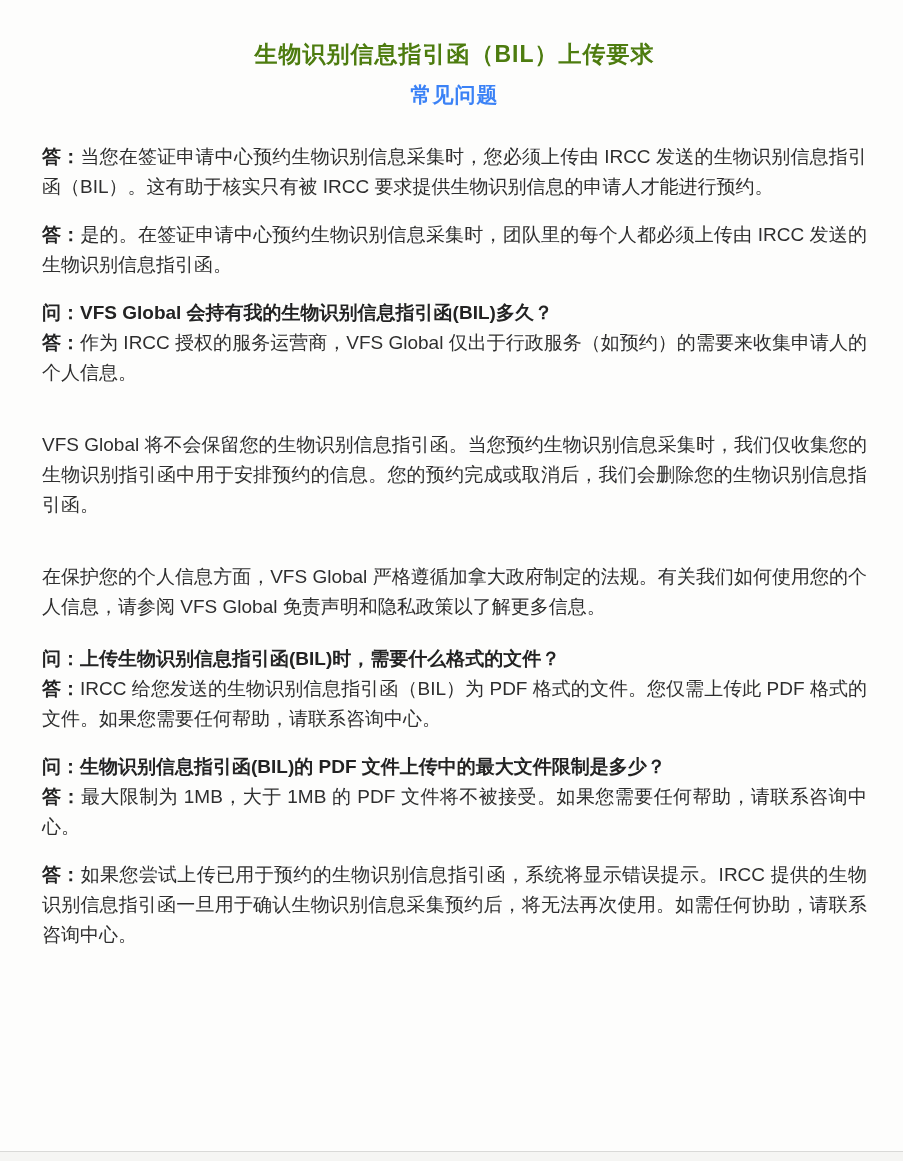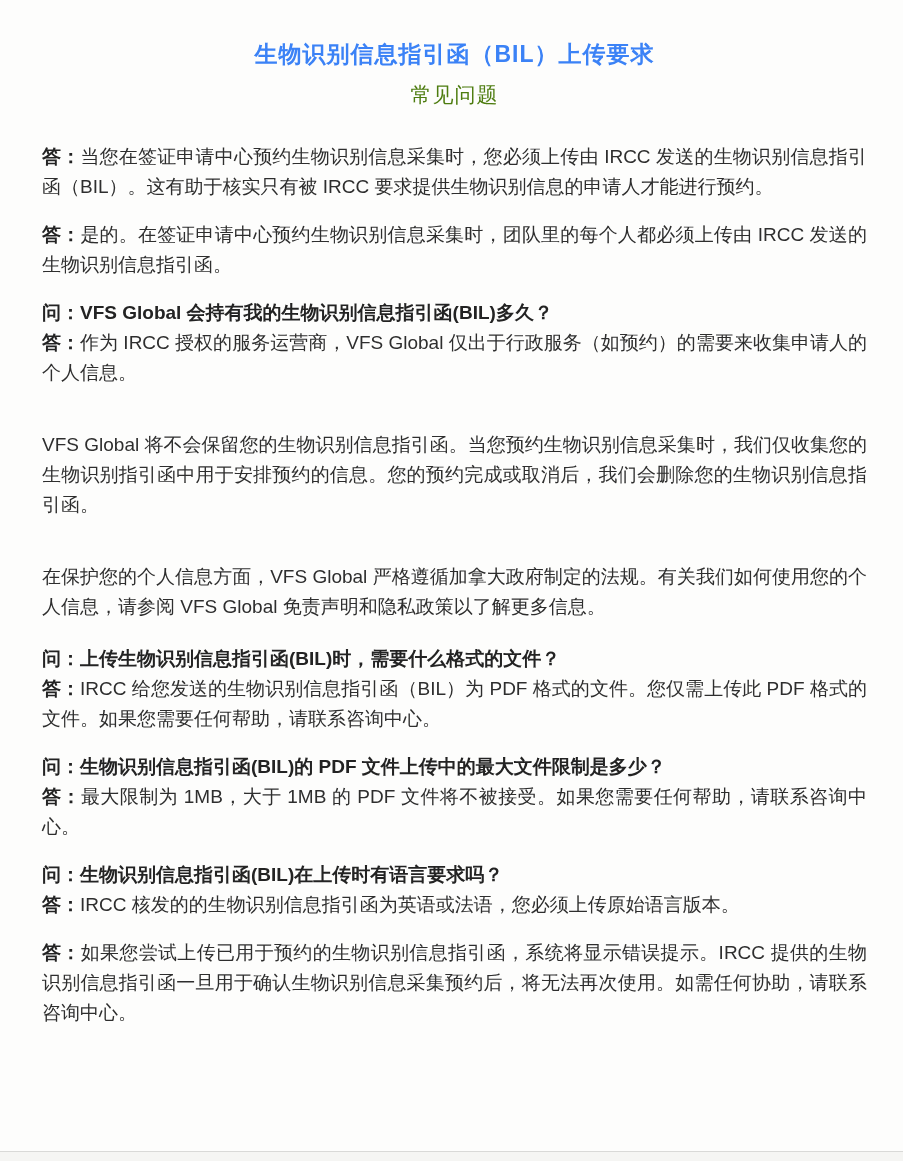--- a/index.html
+++ b/index.html
@@ -19,30 +19,30 @@
   .doc {
     padding: 40px 36px 0 42px;
   }
   .title {
     font-size: 23px;
     line-height: 28px;
     font-weight: bold;
     text-align: center;
     margin: 0 0 14px 0;
     letter-spacing: 1px;
-    color: #3b82f6;
+    color: #4d7c0f;
   }
   .subtitle {
     font-size: 21px;
     line-height: 26px;
-    font-weight: normal;
+    font-weight: bold;
     text-align: center;
     margin: 0 0 34px 0;
     letter-spacing: 1px;
-    color: #4d7c0f;
+    color: #3b82f6;
   }
   p {
     margin: 0;
     font-size: 19px;
     line-height: 30px;
     text-align: justify;
     color: #2e2e2e;
   }
   .qa {
     margin-bottom: 18px;
@@ -99,24 +99,20 @@
   <div class="qa">
     <p class="q"><span class="prefix">问：</span><span>上传生物识别信息指引函(BIL)时，需要什么格式的文件？</span></p>
     <p class="a"><span class="prefix">答：</span><span>IRCC 给您发送的生物识别信息指引函（BIL）为 PDF 格式的文件。您仅需上传此 PDF 格式的文件。如果您需要任何帮助，请联系咨询中心。</span></p>
   </div>
 
   <div class="qa">
     <p class="q"><span class="prefix">问：</span><span>生物识别信息指引函(BIL)的 PDF 文件上传中的最大文件限制是多少？</span></p>
     <p class="a"><span class="prefix">答：</span><span>最大限制为 1MB，大于 1MB 的 PDF 文件将不被接受。如果您需要任何帮助，请联系咨询中心。</span></p>
   </div>
 
-  <div class="qa">
-    <p class="q"><span class="prefix">问：</span><span>生物识别信息指引函(BIL)在上传时有语言要求吗？</span></p>
-    <p class="a"><span class="prefix">答：</span><span>IRCC 核发的的生物识别信息指引函为英语或法语，您必须上传原始语言版本。</span></p>
-  </div>
 
   <div class="qa">
     <p class="a"><span class="prefix">答：</span><span>如果您尝试上传已用于预约的生物识别信息指引函，系统将显示错误提示。IRCC 提供的生物识别信息指引函一旦用于确认生物识别信息采集预约后，将无法再次使用。如需任何协助，请联系咨询中心。</span></p>
   </div>
 
 </div>
 
 <div class="footer-strip"></div>
 
 </body></html>

